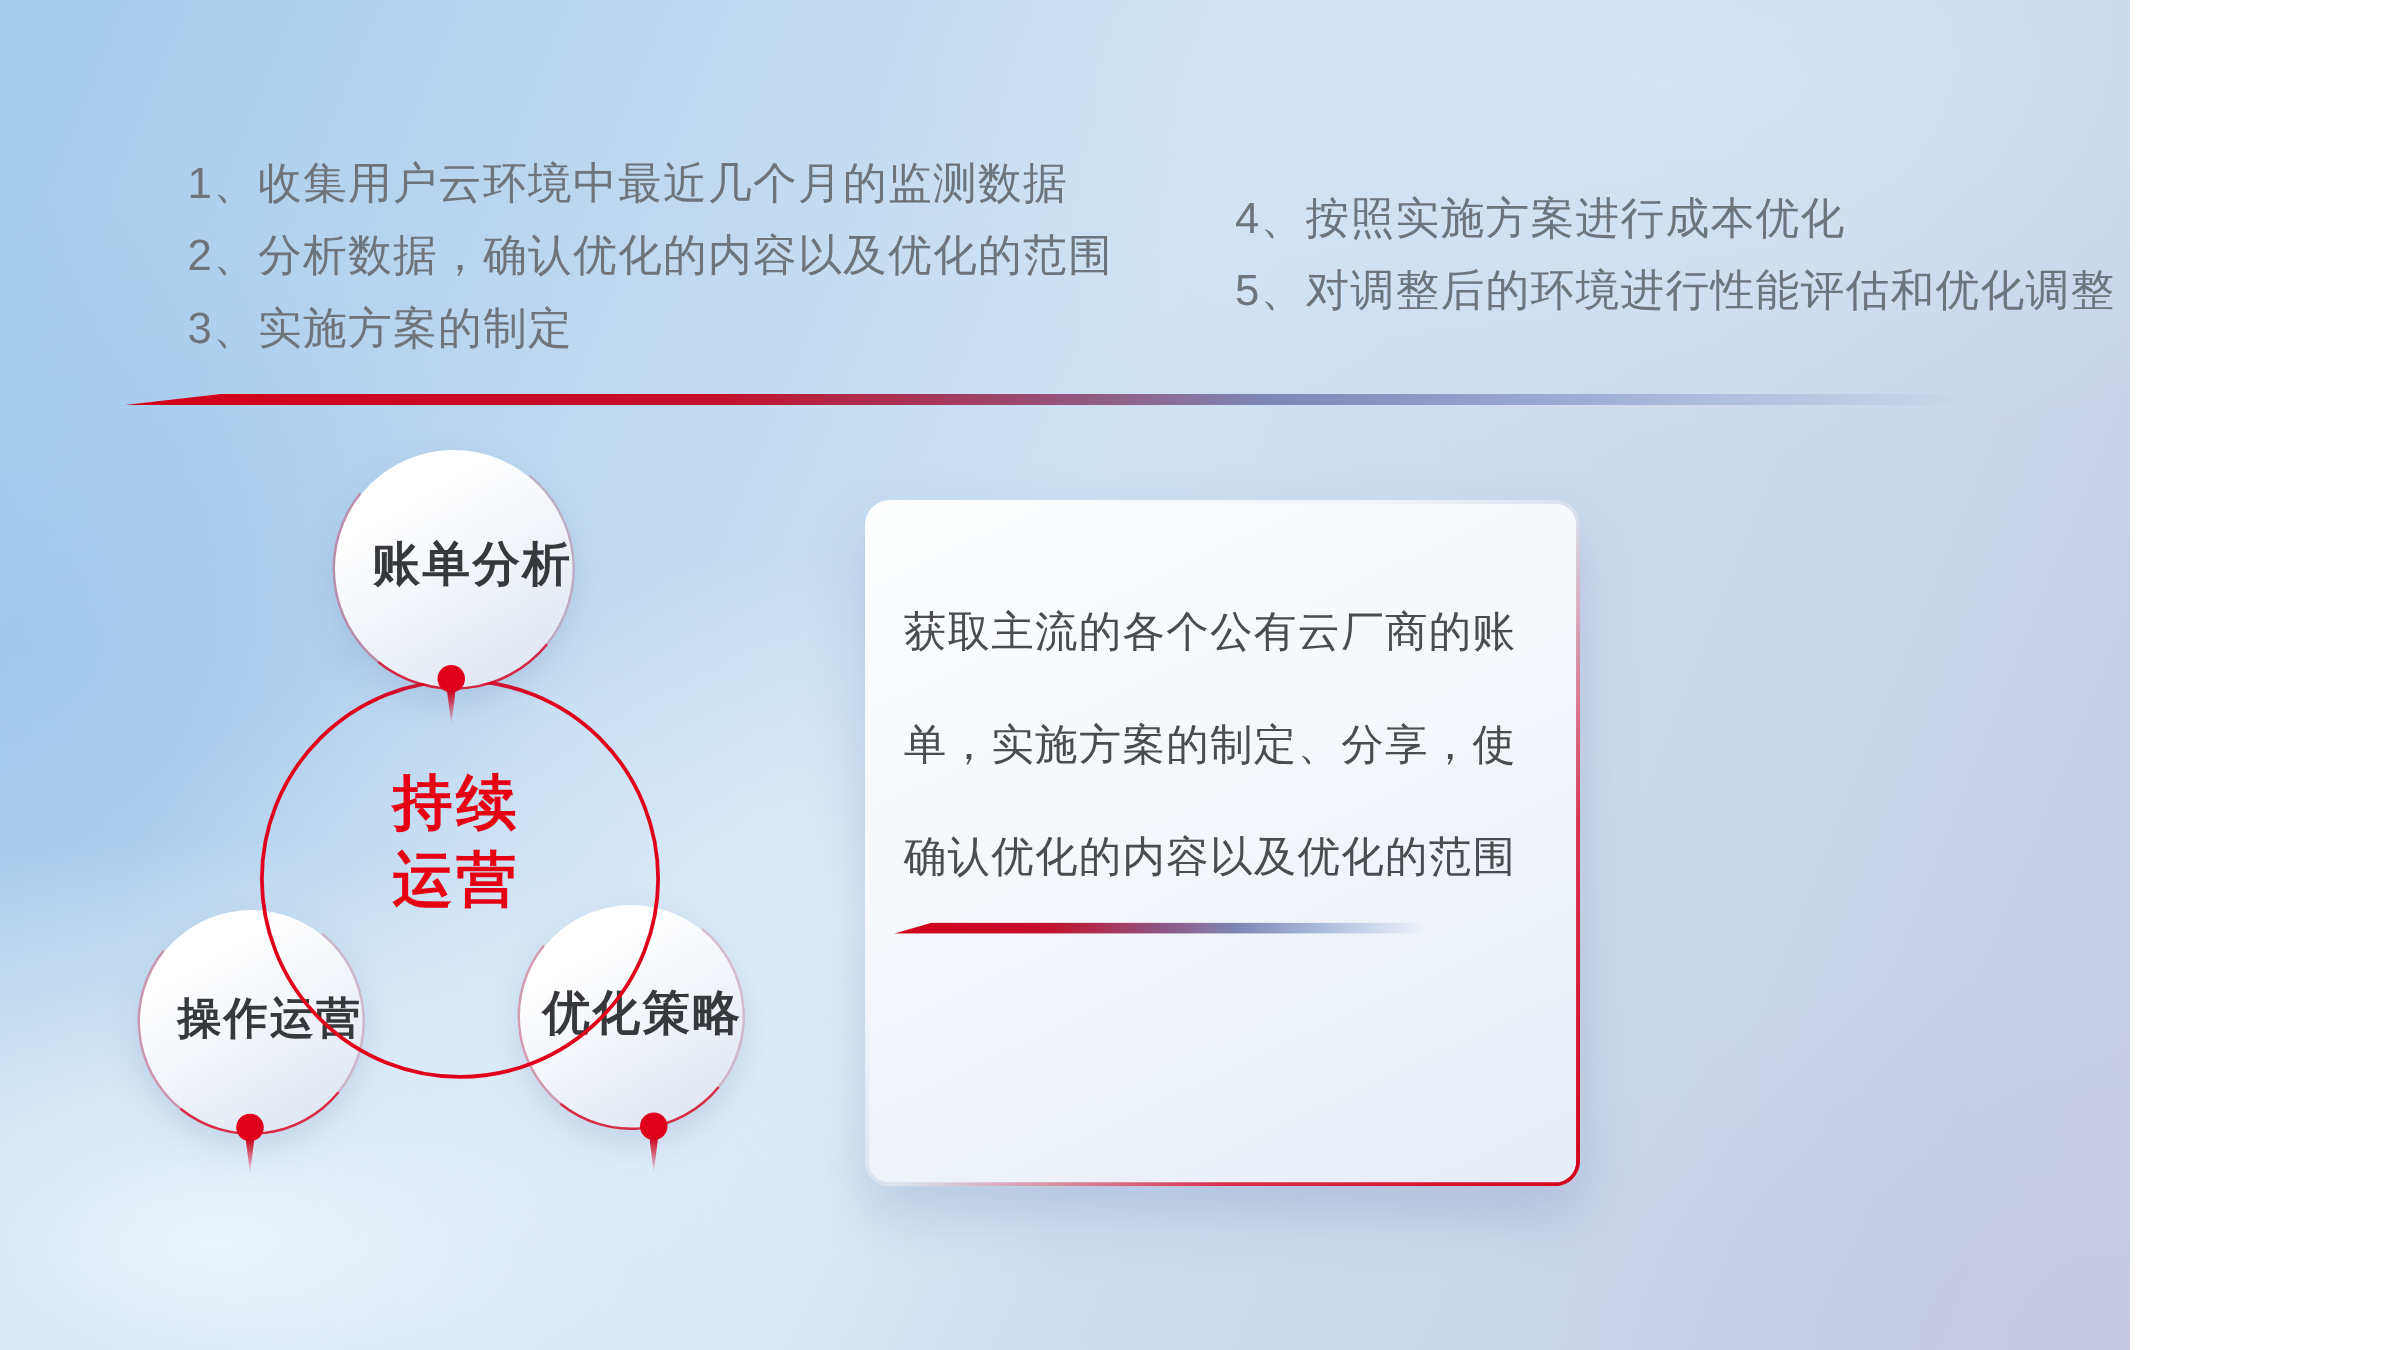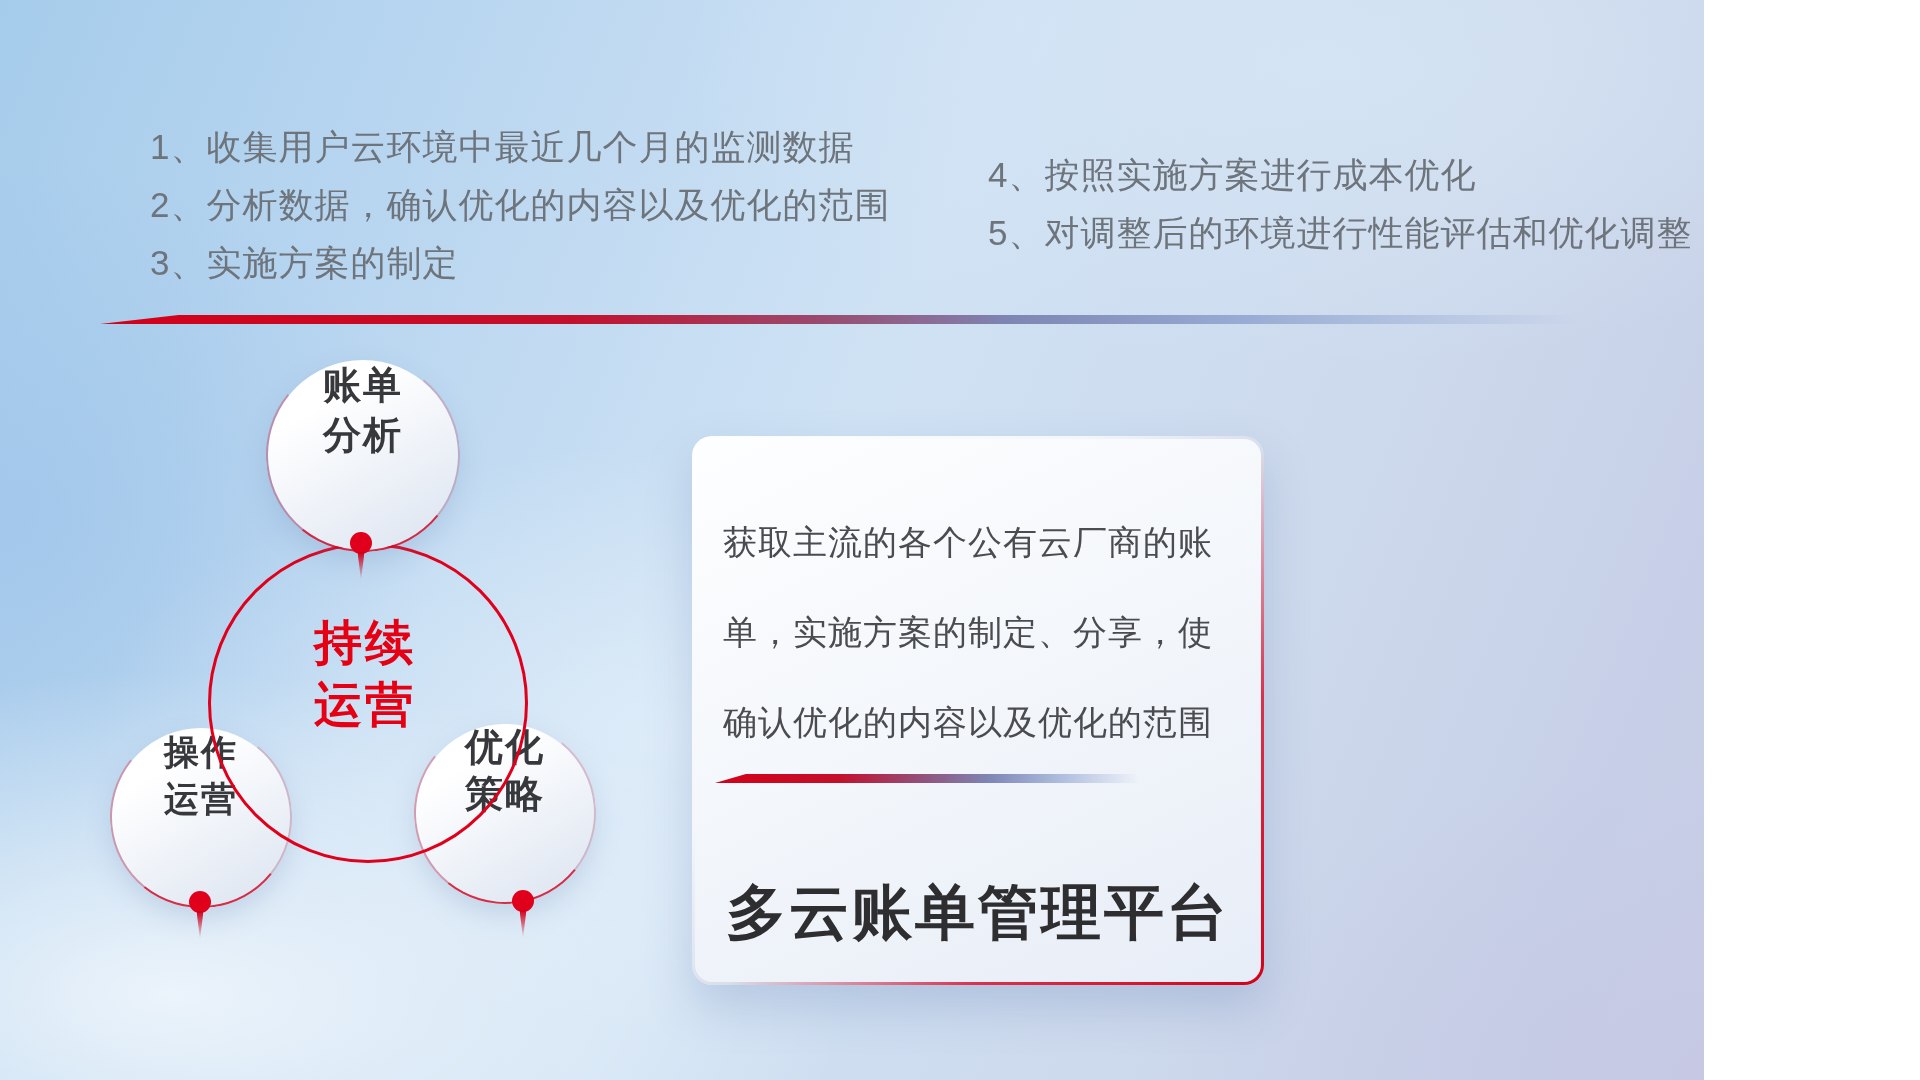--- a/index.html
+++ b/index.html
@@ -36,22 +36,22 @@
     border:3px solid #e0001b;border-radius:50%;z-index:2;
   }
   .ring-label{
     position:absolute;left:230px;top:612px;width:270px;z-index:2;
     text-align:center;color:#e60013;font-weight:800;font-size:48px;line-height:62px;letter-spacing:3px;
   }
   .node{
     position:absolute;border-radius:50%;
     background:linear-gradient(150deg,#ffffff 25%,#eef2f8 60%,#dde5f1 95%);
     box-shadow:0 12px 26px rgba(110,140,185,0.25);
-    display:flex;flex-direction:column;align-items:center;justify-content:flex-start;
-    text-align:center;color:#36383b;font-weight:600;letter-spacing:2px;
+    display:flex;flex-direction:row;align-items:center;justify-content:flex-end;
+    text-align:center;color:#36383b;font-weight:600;letter-spacing:2px;font-family:Liberation Mono, monospace;
   }
   .node::before{
     content:"";position:absolute;inset:-2px;border-radius:50%;
     border:2px solid transparent;
     border-bottom-color:rgba(220,0,27,0.80);
     border-left-color:rgba(220,0,27,0.30);
     border-right-color:rgba(220,0,27,0.18);
     transform:rotate(-6deg);
   }
   .node-top{left:268px;top:360px;width:190px;height:190px;z-index:3;font-size:38px;line-height:50px;}
@@ -70,21 +70,20 @@
   .pin-right{left:512px;top:890px;}
 
   
   .card{
     position:absolute;top:400px;width:566px;height:543px;border-radius:20px;
     border:3px solid transparent;
     background:
       linear-gradient(155deg,#fdfeff 0%,#f4f7fb 45%,#e7edf7 100%) padding-box,
       linear-gradient(135deg,#ffffff 0%,#f4f6fb 35%,#d8dfec 52%,#d9324e 74%,#d40019 100%) border-box;
     box-shadow:0 22px 45px rgba(100,130,180,0.28);
-    margin-top:36px;
   }
   .card-1{left:692px;}
   .card-2{left:1304px;}
   .card-body{
     position:absolute;left:28px;top:58px;width:505px;
     font-size:34px;line-height:90px;color:#4a4c50;letter-spacing:1px;white-space:nowrap;
   }
   .card-divider{
     position:absolute;left:20px;top:335px;width:442px;height:9px;
     background:linear-gradient(90deg,#d40019 0%,#c40f2c 28%,#8f5580 48%,#7e86b4 62%,#aebdde 78%,rgba(230,238,248,0) 96%);
@@ -141,17 +140,16 @@
     <div class="pin pin-right"></div>
   </div>
 
   <div class="card card-1">
     <div class="card-body">
       <div>获取主流的各个公有云厂商的账</div>
       <div>单，实施方案的制定、分享，使</div>
       <div>确认优化的内容以及优化的范围</div>
     </div>
     <div class="card-divider"></div>
-    <div class="card-title">多云账单管理平台</div>
   </div>
 
 
 </div>
 
 </body></html>

